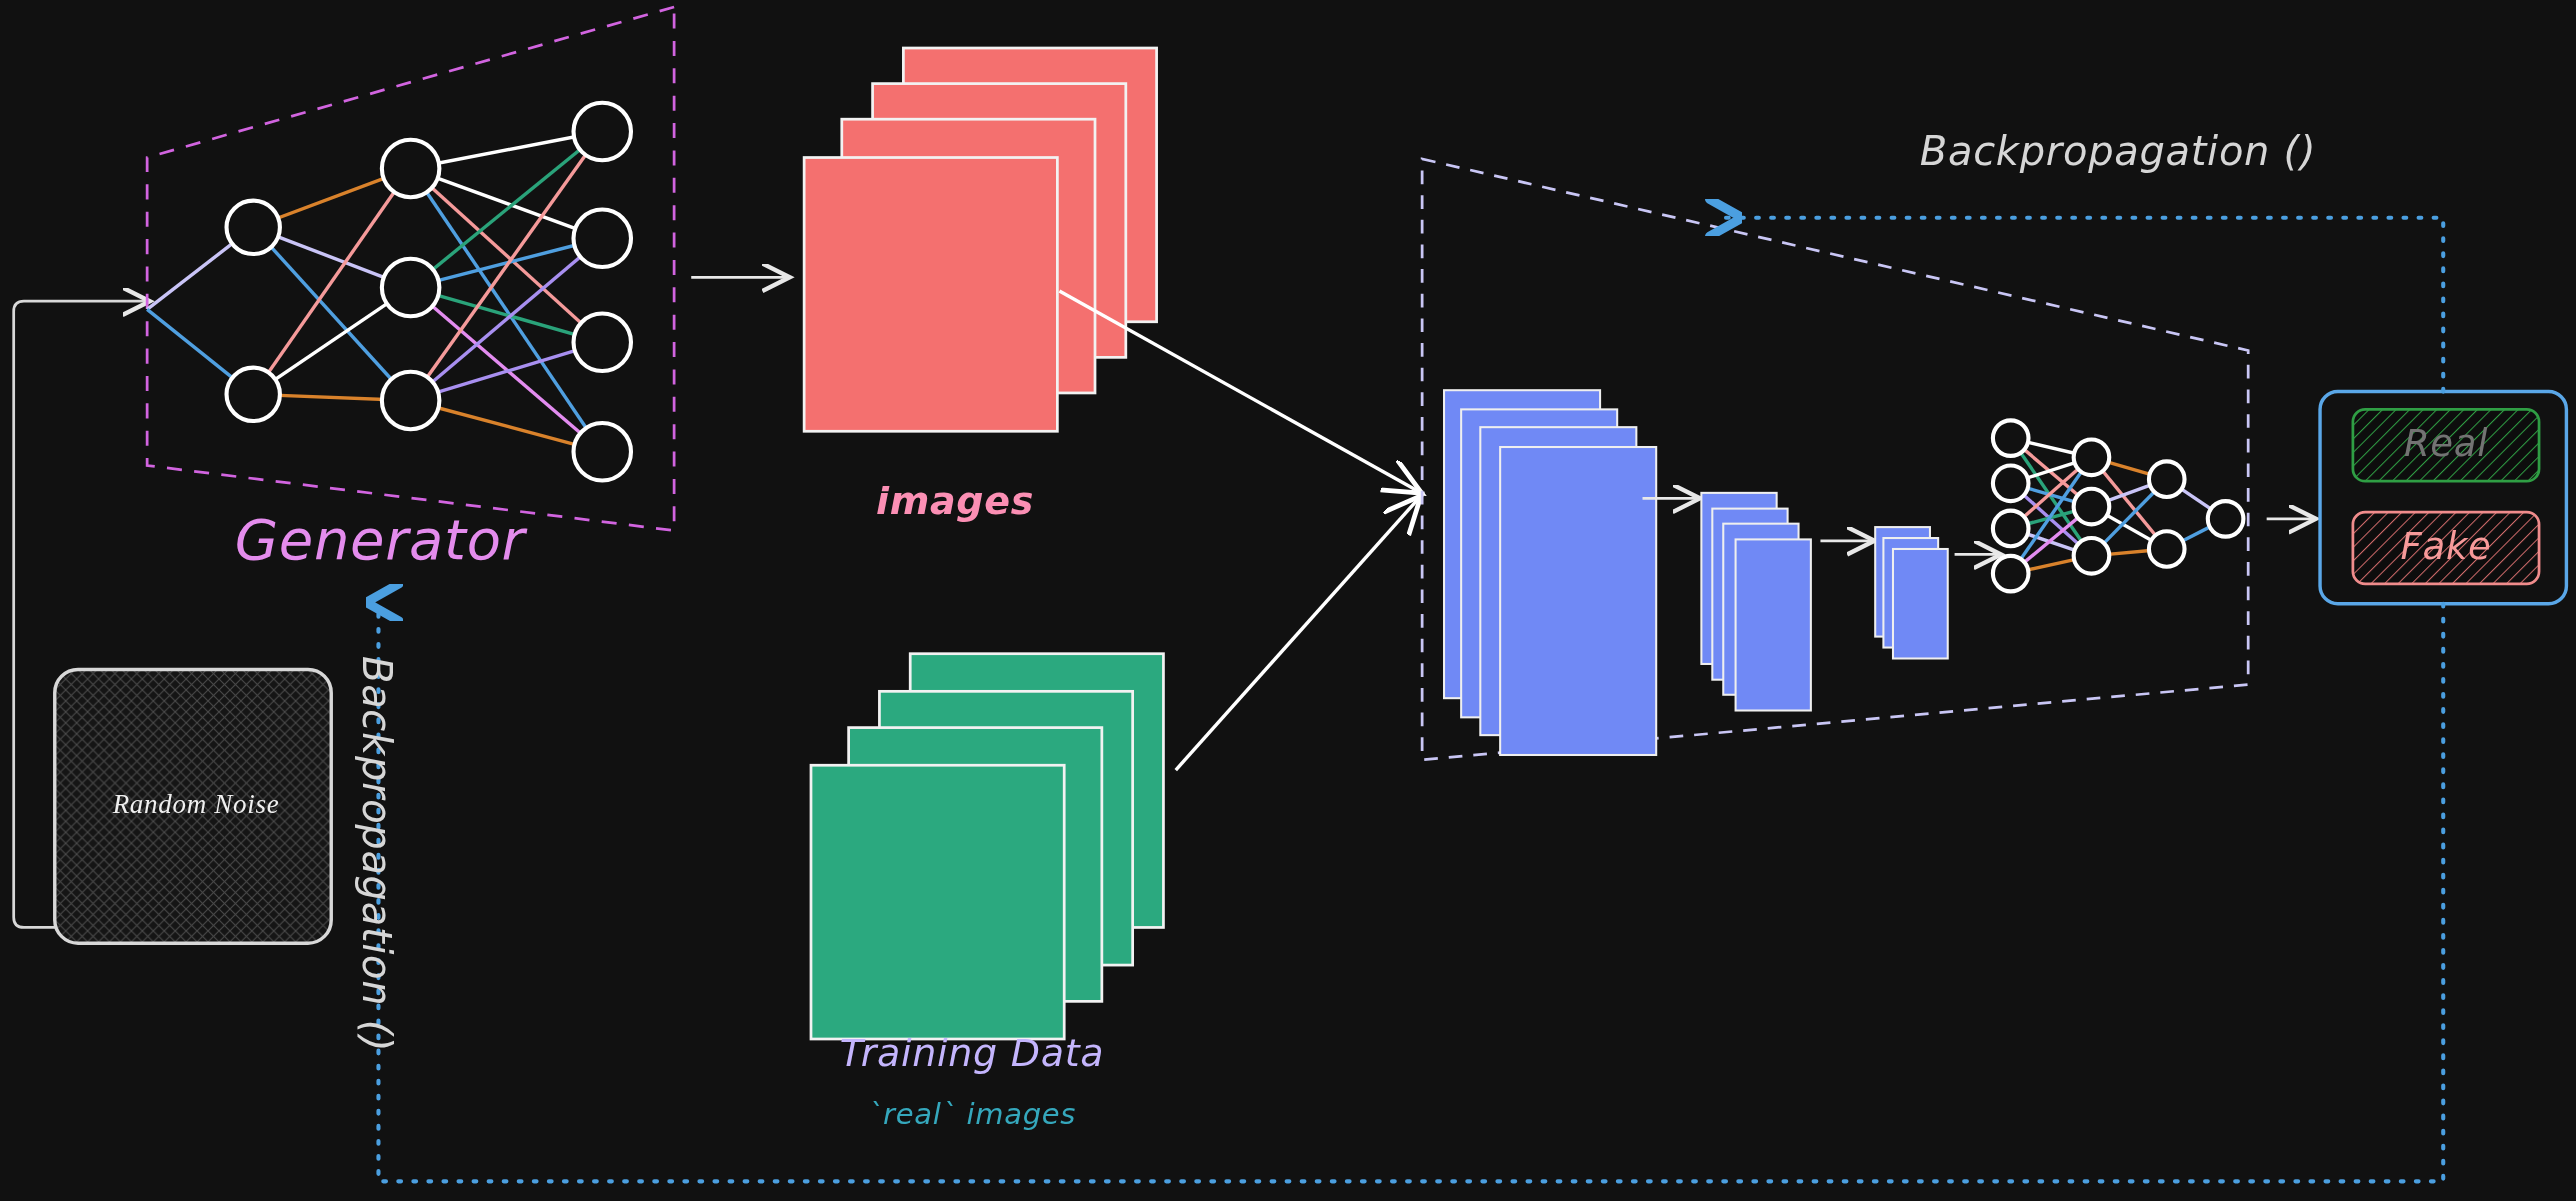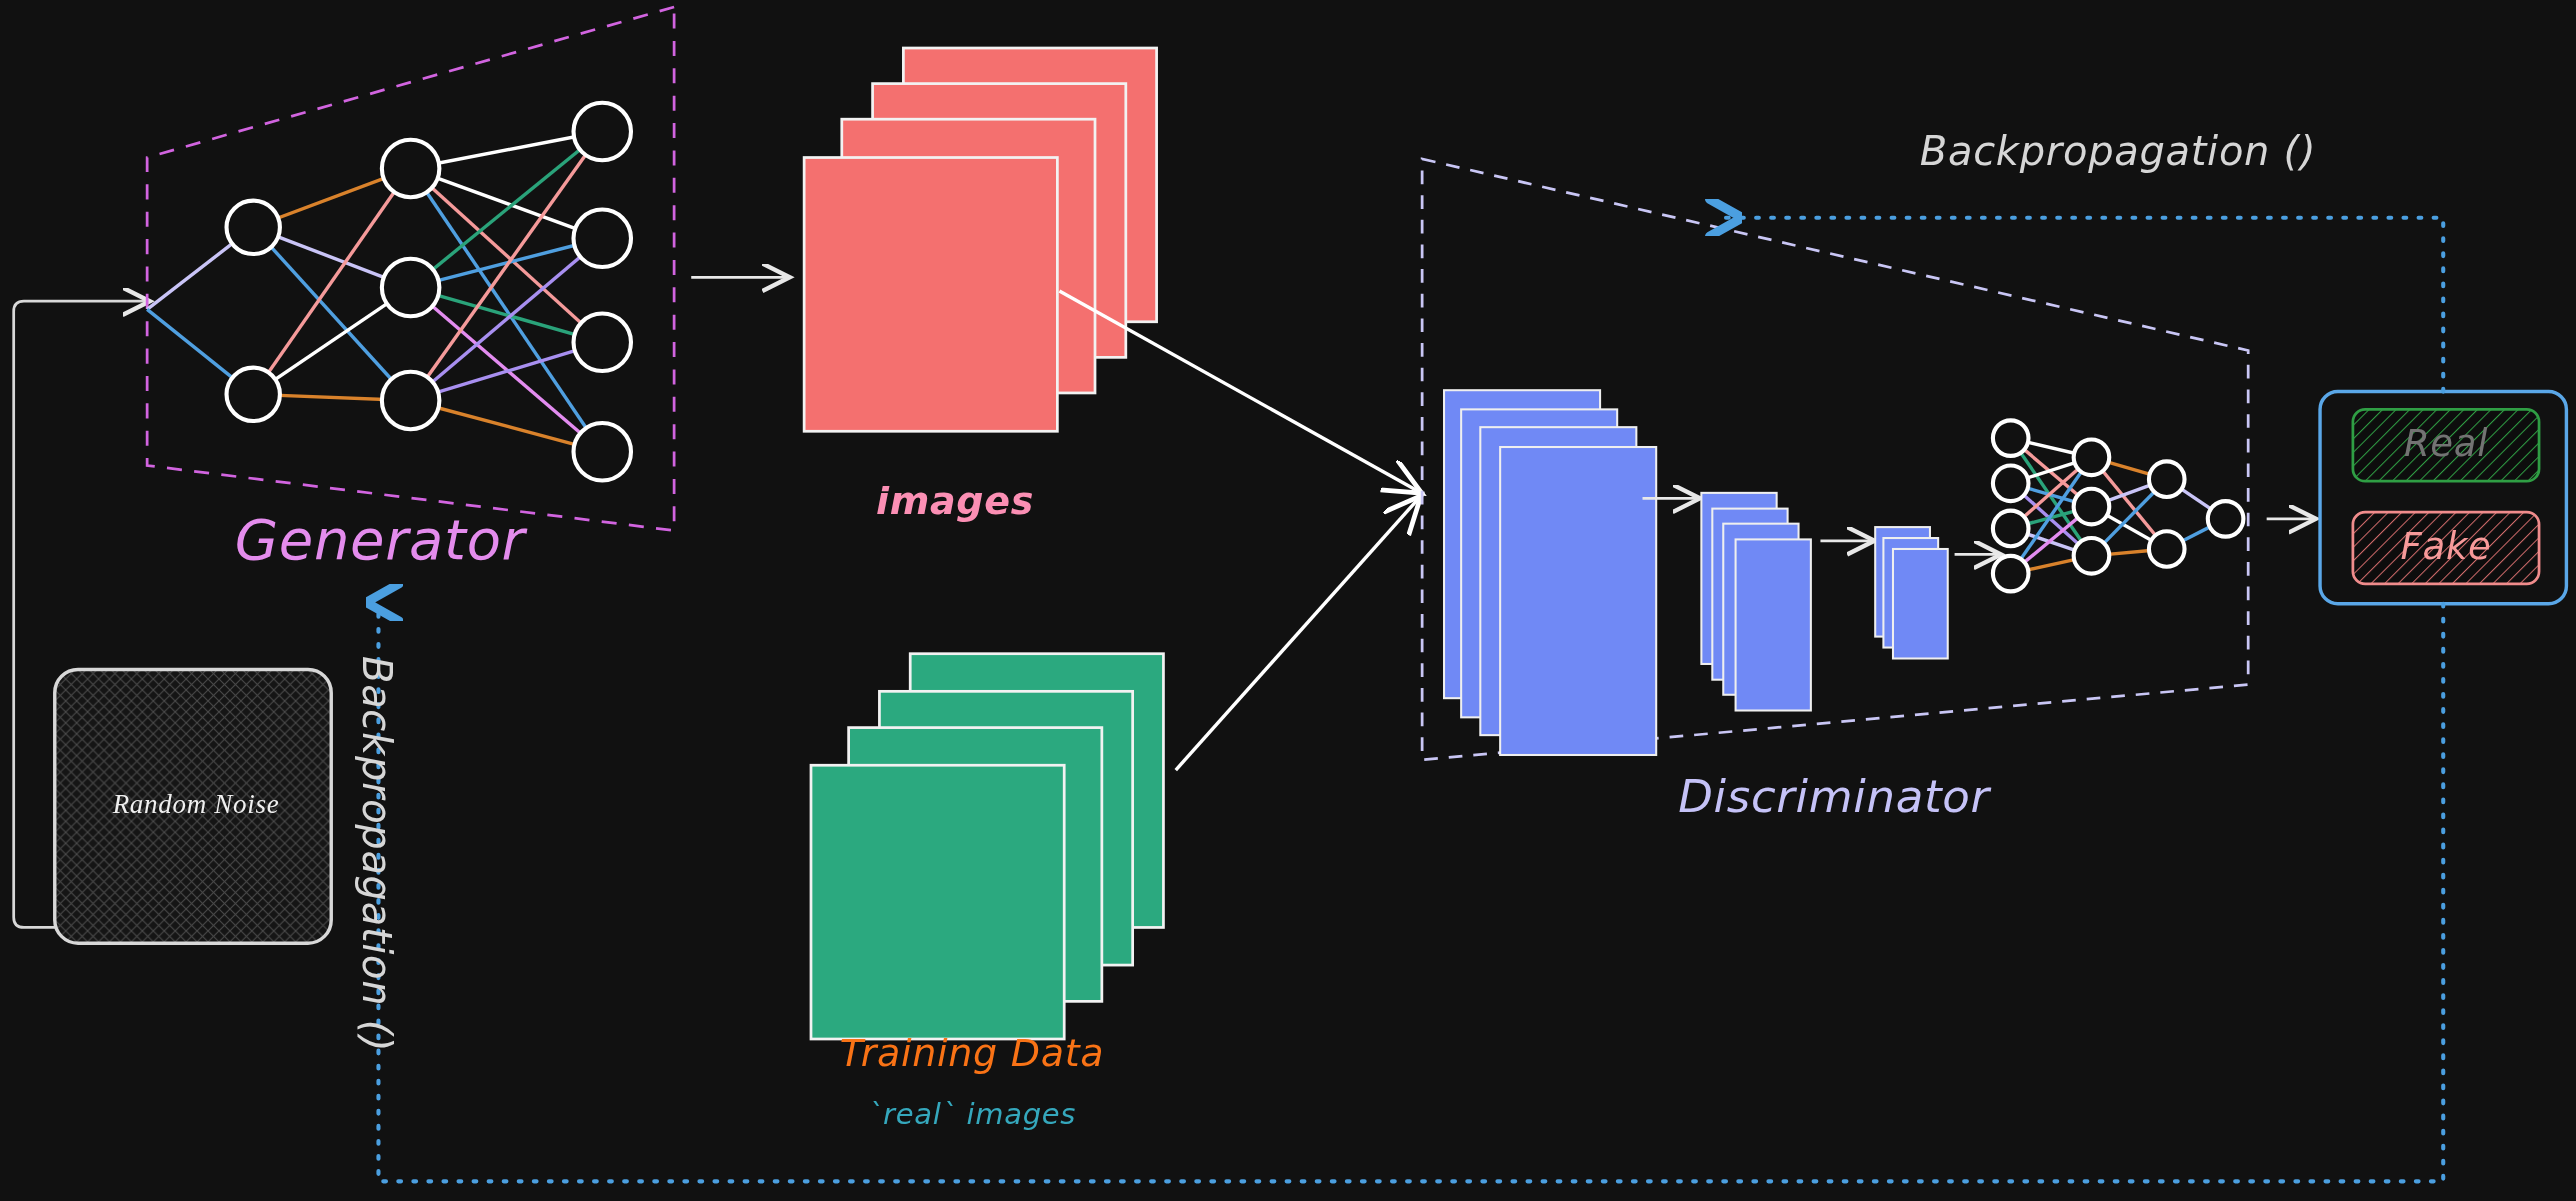--- a/index.html
+++ b/index.html
@@ -196,24 +196,23 @@
 
     <g>
       <rect x="80" y="978" width="404" height="400" rx="34" ry="34" fill="url(#xhatch)" stroke="#d8d8d8" stroke-width="5"></rect>
     </g>
   </svg>
 
   <div class="lbl hand ctr" style="left:380px;top:506px;font-size:56px;color:#e48ced;">Generator</div>
 
   <div class="lbl hand ctr" style="left:955px;top:478px;font-size:38px;color:#fb8fb4;font-weight:bold;">images</div>
 
-  <div class="lbl hand ctr" style="left:972px;top:1030px;font-size:38px;color:#f97316;">Training Data</div>
+  <div class="lbl hand ctr" style="left:972px;top:1030px;font-size:38px;color:#c4b5fd;">Training Data</div>
   <div class="lbl hand ctr" style="left:972px;top:1097px;font-size:29px;color:#35a8bd;">`real` images</div>
 
-  <div class="lbl hand ctr" style="left:1834px;top:770px;font-size:45px;color:#c5c2f7;">Discriminator</div>
 
   <div class="lbl hand ctr" style="left:2118px;top:127px;font-size:40px;color:#d6d6d6;">Backpropagation ()</div>
 
   <div class="lbl hand" style="left:401px;top:656px;font-size:40px;color:#d6d6d6;
               transform-origin:0 0;transform:rotate(90deg);">Backpropagation ()</div>
 
   <div class="lbl hand ctr" style="left:196px;top:788px;font-size:27px;color:#f0f0f0;font-family:Liberation Serif, serif;">Random Noise</div>
 
   <div class="lbl hand ctr" style="left:2446px;top:421px;font-size:37px;color:#737373;">Real</div>
   <div class="lbl hand ctr" style="left:2446px;top:524px;font-size:37px;color:#f79a9a;">Fake</div>

